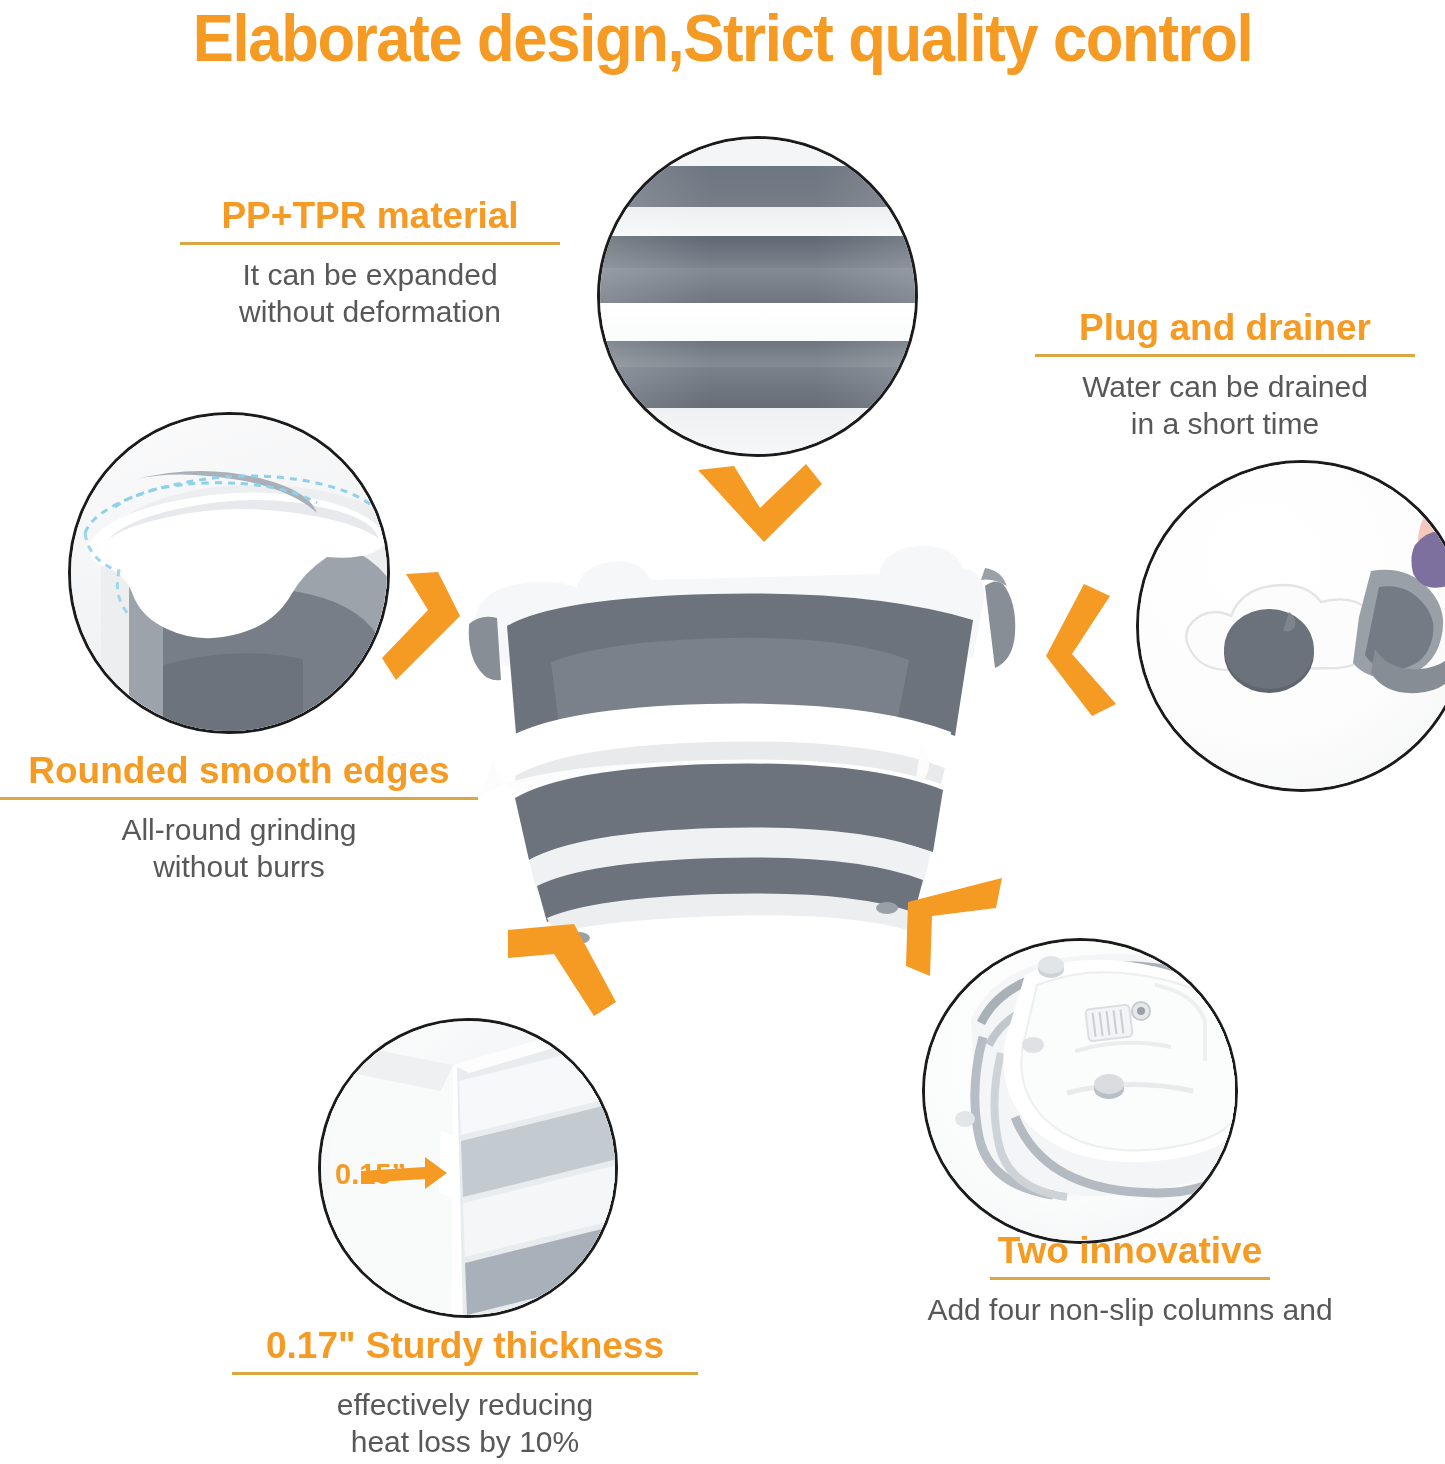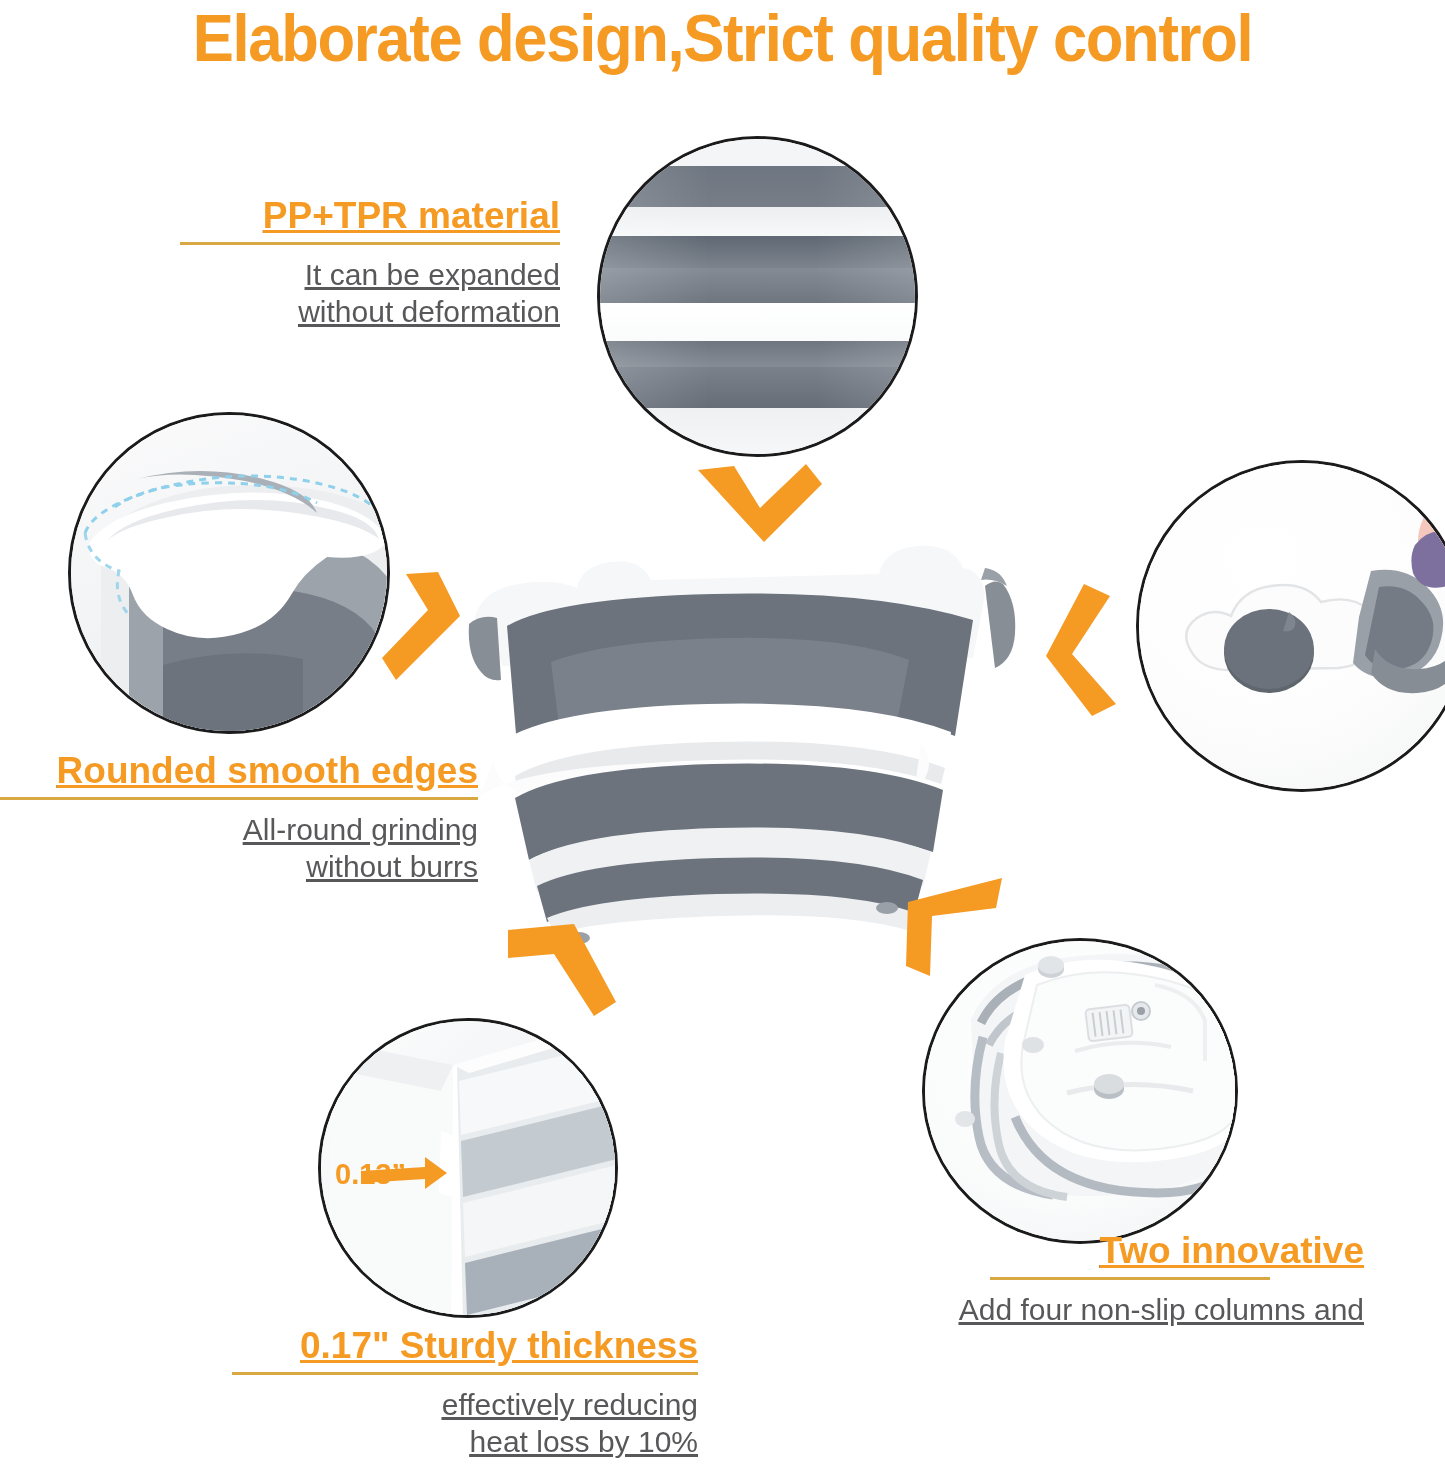--- a/index.html
+++ b/index.html
@@ -48,21 +48,21 @@
     background: #D9A843;
     margin-top: 4px;
     margin-bottom: 11px;
   }
   .feat .sub {
     color: #58585A;
     font-size: 30px;
     line-height: 37px;
     font-weight: 400;
   }
-  .feat.ctr, .feat.ctr .head, .feat.ctr .sub { text-align: right; text-decoration: underline; }
+  .feat.ctr, .feat.ctr .head, .feat.ctr .sub { text-align: center; }
 
   
   .bubble {
     position: absolute;
     border-radius: 50%;
     overflow: hidden;
     border: 3px solid #1b1b1b;
     background: #ffffff;
   }
 
@@ -125,20 +125,26 @@
     </div>
   </div>
 
   <div class="feat ctr" style="left:180px; top:193px; width:380px;">
     <div class="head">PP+TPR material</div>
     <div class="rule"></div>
     <div class="sub">It can be expanded</div>
     <div class="sub">without deformation</div>
   </div>
 
+  <div class="feat ctr" style="left:1035px; top:305px; width:380px;">
+    <div class="head">Plug and drainer</div>
+    <div class="rule"></div>
+    <div class="sub">Water can be drained</div>
+    <div class="sub">in a short time</div>
+  </div>
 
   <div class="bubble" style="left:1136px; top:460px; width:332px; height:332px;">
     <div class="plug-bg"></div>
     <svg class="svgfill" width="332" height="332" viewBox="0 0 332 332" style="position:absolute;inset:0;">
 
       <path d="M52 188 q-12 -20 6 -33 q16 -11 34 -2 q10 -26 40 -30 q34 -5 50 16 q30 -8 48 8 q16 16 5 36 q-10 20 -36 22 l-106 2 q-30 1 -41 -19 Z" fill="#fcfcfd" stroke="#e2e4e6" stroke-width="2.4"></path>
 
       <ellipse cx="130" cy="190" rx="45" ry="40" fill="#5f666e"></ellipse>
       <ellipse cx="130" cy="186" rx="45" ry="40" fill="#6b727b"></ellipse>
       <path d="M150 149 q8 6 6 14 q-3 7 -12 5" fill="#7e858d"></path>
@@ -240,21 +246,21 @@
       <path d="M136 46 L290 6 L298 280 L142 300 Z" fill="#e9ecee"></path>
       <path d="M138 60 L292 22 L294 76 L140 114 Z" fill="#f7f8f9"></path>
       <path d="M140 120 L294 82 L296 138 L142 176 Z" fill="#c3cad0"></path>
       <path d="M142 182 L296 144 L297 198 L144 236 Z" fill="#f4f6f7"></path>
       <path d="M144 242 L297 204 L298 256 L146 294 Z" fill="#a8b1b9"></path>
 
       <path d="M132 44 L148 52 L296 8 L282 0 Z" fill="#fdfdfe"></path>
 
       <path d="M40 150 L104 146 L104 136 L126 152 L104 168 L104 158 L40 162 Z" fill="#F59A23"></path>
     </svg>
-    <div class="thick-label" style="left:14px; top:138px;">0.13”</div>
+    <div class="thick-label" style="left:14px; top:138px;">0.15”</div>
   </div>
 
   <div class="feat ctr" style="left:232px; top:1323px; width:466px;">
     <div class="head">0.17" Sturdy thickness</div>
     <div class="rule"></div>
     <div class="sub">effectively reducing</div>
     <div class="sub">heat loss by 10%</div>
   </div>
 
   <div class="bubble" style="left:922px; top:938px; width:316px; height:306px;">

